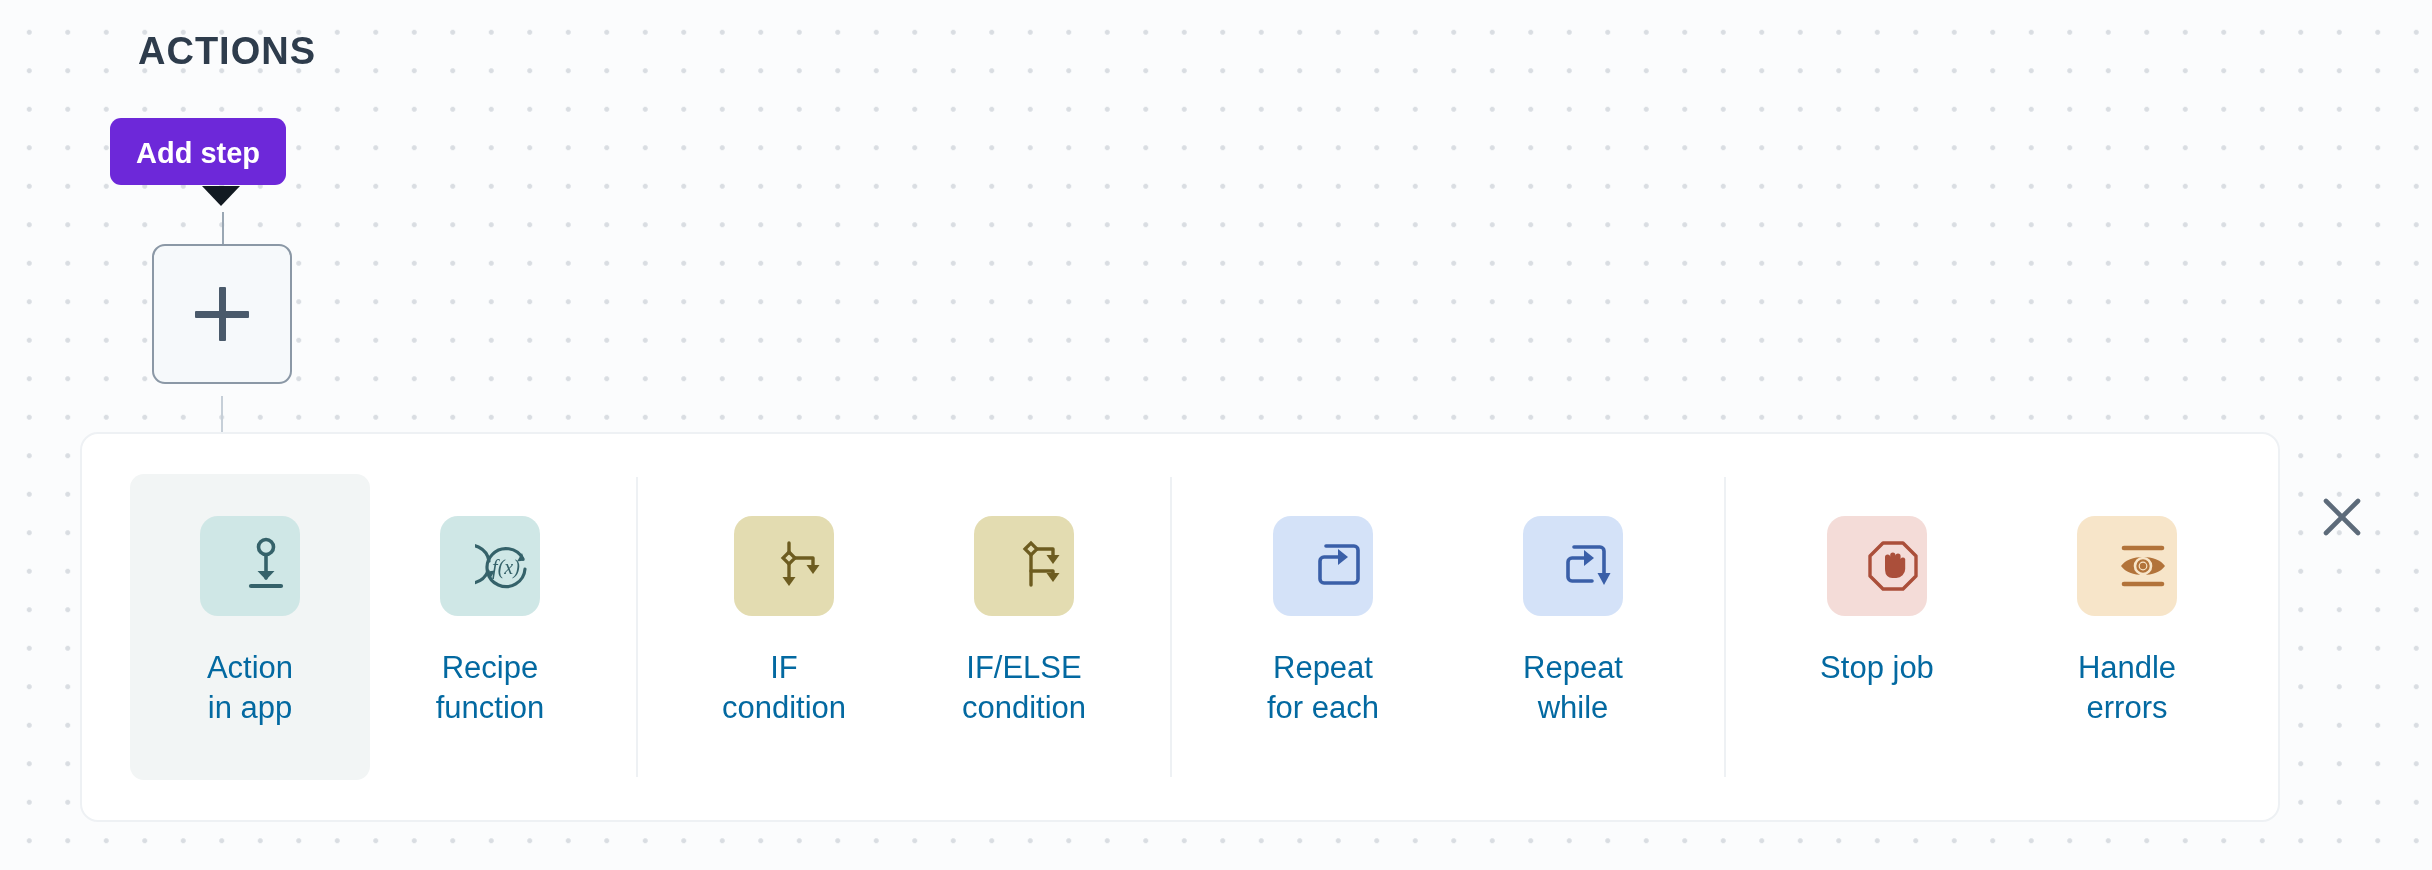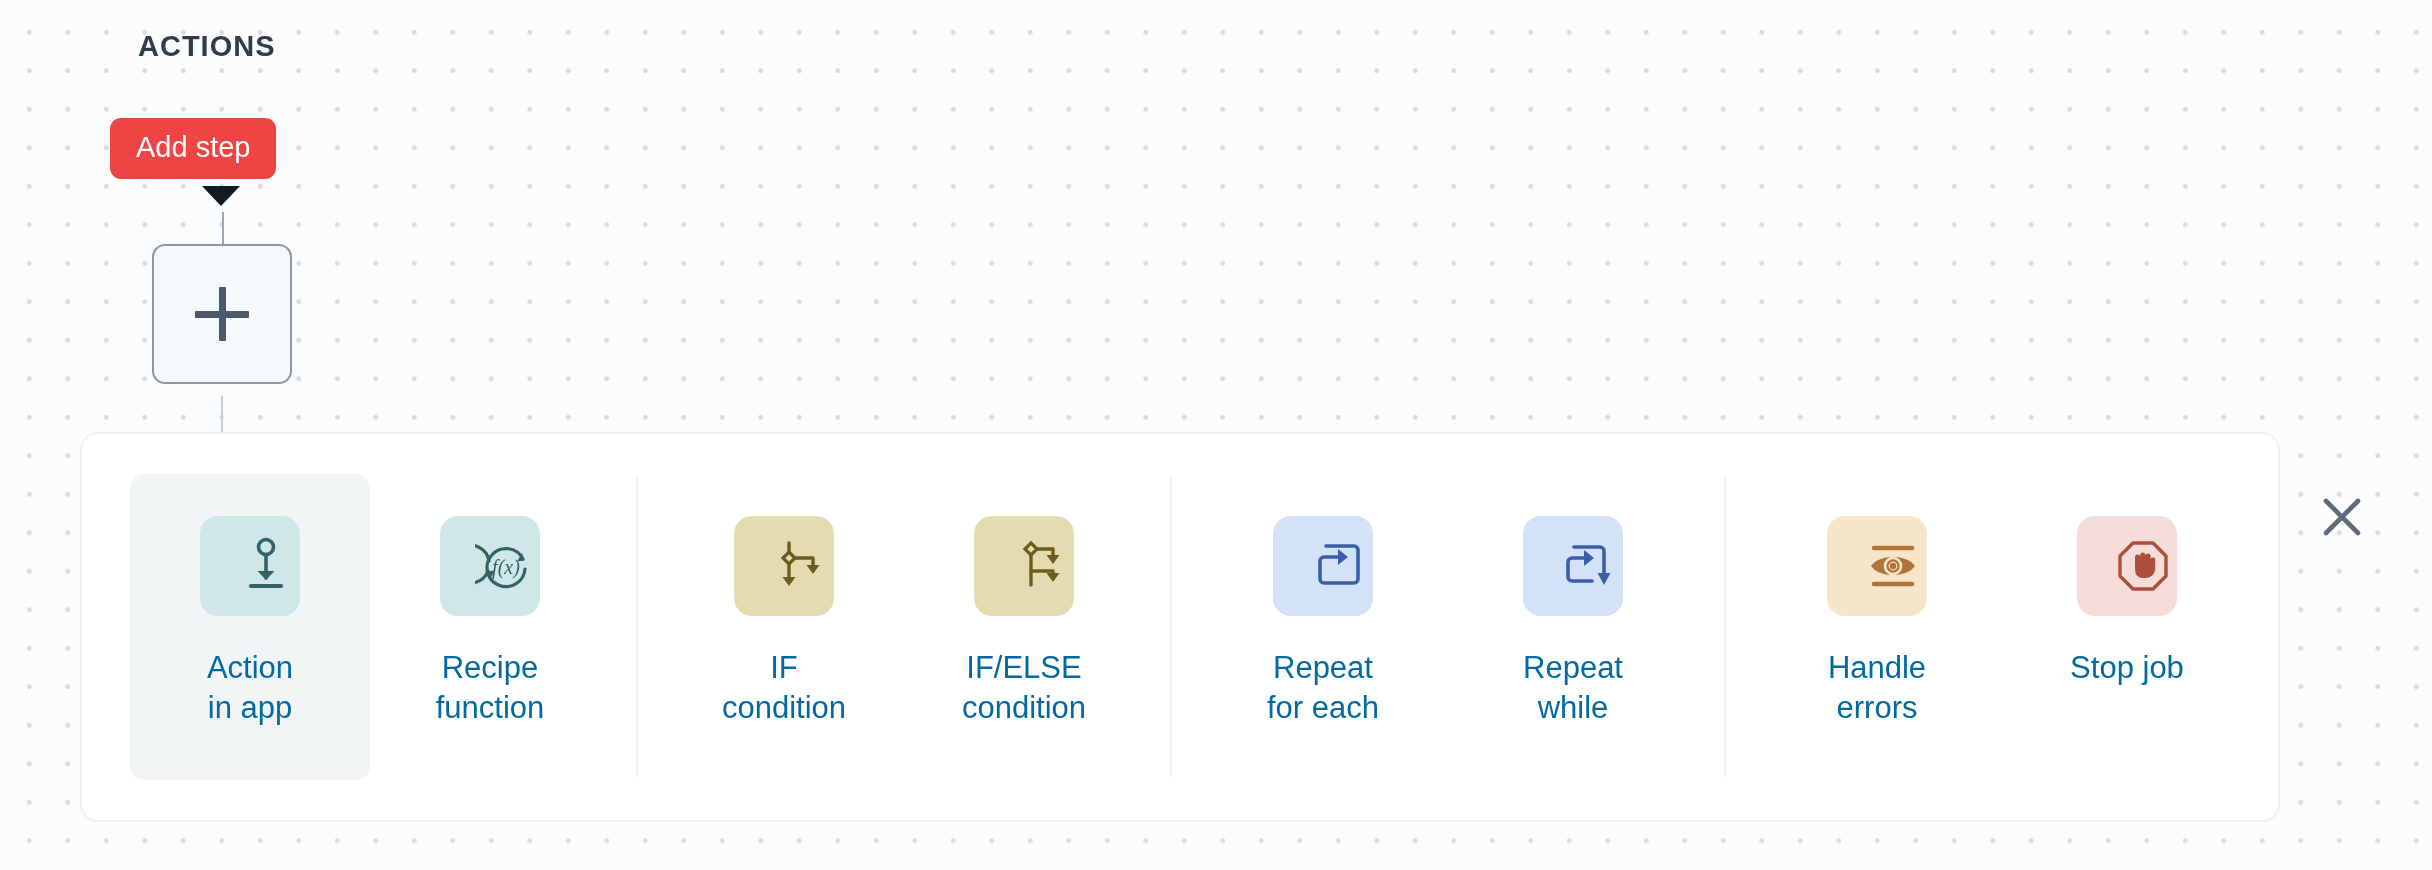--- a/index.html
+++ b/index.html
@@ -18,39 +18,39 @@
     background-position: 10px 13px;
     position: relative;
     -webkit-font-smoothing: antialiased;
   }
 
   
   .actions-heading {
     position: absolute;
     left: 138px;
     top: 30px;
-    font-size: 29px;
+    font-size: 38px;
     font-weight: bold;
     letter-spacing: 1.0px;
     color: #2e3c4c;
   }
 
   
   .tooltip-wrap {
     position: absolute;
     left: 110px;
     top: 118px;
   }
   .tooltip {
-    background: #ef4444;
+    background: #6d28d9;
     color: #ffffff;
     border-radius: 11px;
-    padding: 15px 26px 17px 26px;
+    padding: 21px 26px 17px 26px;
     font-size: 29px;
-    font-weight: normal;
+    font-weight: bold;
     line-height: 1;
     white-space: nowrap;
   }
   .tooltip-arrow {
     position: absolute;
     left: 92px;
     top: 68px;
     width: 0;
     height: 0;
     border-left: 19px solid transparent;
@@ -300,44 +300,44 @@
       <span class="item-label">Repeat
 while</span>
     </div>
   </div>
 
   <div class="divider"></div>
 
   <div class="group group-d">
 
     <div class="item">
+      <span class="item-icon" style="background:#f4dcd8">
+        <svg width="62" height="62" viewBox="0 0 62 62" fill="none">
+          <path d="M21 8 H41 L54 21 V41 L41 54 H21 L8 41 V21 Z" stroke="#ab4f3a" stroke-width="3.4" fill="none" stroke-linejoin="round"></path>
+          <path d="M23 34 V22 a2.6 2.6 0 0 1 5.2 0 V20 a2.6 2.6 0 0 1 5.2 0 V21 a2.6 2.6 0 0 1 5.2 0 V24
+                   a2.6 2.6 0 0 1 4.6 0 v10 a9 9 0 0 1 -9 9 h-4 a7 7 0 0 1 -7 -7 Z" fill="#ab4f3a"></path>
+        </svg>
+      </span>
+      <span class="item-label">Stop job</span>
+    </div>
+
+    <div class="item">
       <span class="item-icon" style="background:#f7e5c9">
         <svg width="62" height="62" viewBox="0 0 62 62" fill="none">
           <path d="M12 13 H50" stroke="#b2733a" stroke-width="4.6" stroke-linecap="round"></path>
           <path d="M12 49 H50" stroke="#b2733a" stroke-width="4.6" stroke-linecap="round"></path>
           <path d="M9 31 C17 19 45 19 53 31 C45 43 17 43 9 31 Z" fill="#b2733a"></path>
           <circle cx="31" cy="31" r="8" fill="none" stroke="#f7e5c9" stroke-width="2.6"></circle>
           <circle cx="31" cy="31" r="4.4" fill="#f7e5c9"></circle>
           <circle cx="31" cy="31" r="3.2" fill="#b2733a"></circle>
         </svg>
       </span>
       <span class="item-label">Handle
 errors</span>
     </div>
-
-    <div class="item">
-      <span class="item-icon" style="background:#f4dcd8">
-        <svg width="62" height="62" viewBox="0 0 62 62" fill="none">
-          <path d="M21 8 H41 L54 21 V41 L41 54 H21 L8 41 V21 Z" stroke="#ab4f3a" stroke-width="3.4" fill="none" stroke-linejoin="round"></path>
-          <path d="M23 34 V22 a2.6 2.6 0 0 1 5.2 0 V20 a2.6 2.6 0 0 1 5.2 0 V21 a2.6 2.6 0 0 1 5.2 0 V24
-                   a2.6 2.6 0 0 1 4.6 0 v10 a9 9 0 0 1 -9 9 h-4 a7 7 0 0 1 -7 -7 Z" fill="#ab4f3a"></path>
-        </svg>
-      </span>
-      <span class="item-label">Stop job</span>
-    </div>
   </div>
 </div>
 
 <div class="close-btn">
   <svg width="46" height="46" viewBox="0 0 46 46">
     <path d="M7 7 L39 39 M39 7 L7 39" stroke="#5d6b7a" stroke-width="4.6" stroke-linecap="round"></path>
   </svg>
 </div>
 
 </body></html>

